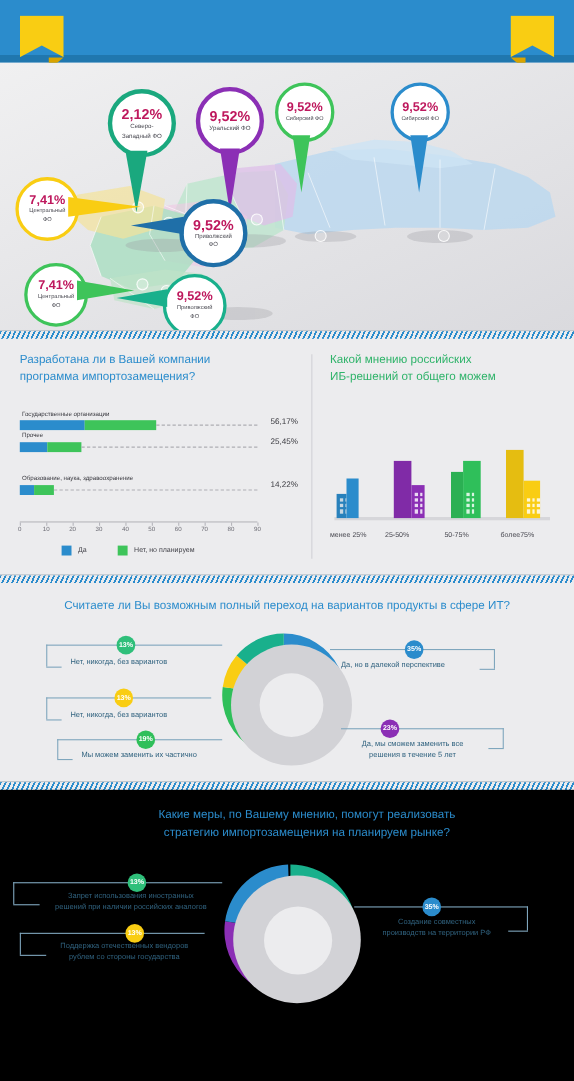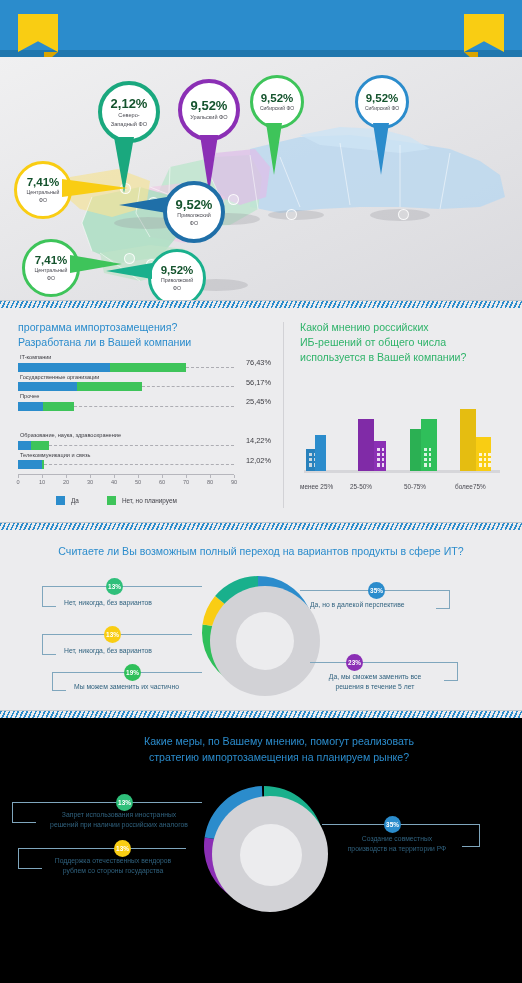--- a/index.html
+++ b/index.html
@@ -39,21 +39,21 @@
   
   .map-sec{position:absolute;left:0;top:57px;width:522px;height:243px;
       background:linear-gradient(135deg,#ececed 0%,#e3e3e6 45%,#dcdcdf 100%);overflow:hidden;}
   .map-svg{position:absolute;left:0;top:0;}
 
   .pin{position:absolute;z-index:6;}
   .pin .bubble{
     border-radius:50%;background:#fff;display:flex;flex-direction:column;
     align-items:center;justify-content:center;box-sizing:border-box;text-align:center;
   }
-  .pin .pct{font-weight:bold;color:#14532d;line-height:1;}
+  .pin .pct{font-weight:bold;color:#be185d;line-height:1;}
   .pin .reg{color:#4a4a52;line-height:1.08;margin-top:2px;}
   .pin .stem{position:absolute;width:0;height:0;}
   .dot{position:absolute;width:9px;height:9px;border-radius:50%;border:1.4px solid rgba(255,255,255,.85);
        background:rgba(255,255,255,.25);z-index:5;}
 
   
   .stripe{position:absolute;left:0;width:522px;height:8px;
     background:repeating-linear-gradient(115deg,#2b8ccc 0 1.6px,transparent 1.6px 4px);
     border-top:1px solid #bfc6cd;border-bottom:1px solid #bfc6cd;background-color:#ececee;}
 
@@ -245,28 +245,27 @@
       <div class="stem" style="left:-42px;top:14px;border-top:8px solid transparent;border-bottom:8px solid transparent;border-right:46px solid #19b08c;"></div>
     </div>
   </div>
 
   <div class="stripe" style="top:300px;"></div>
 
   <div class="sec2">
     <div class="vdiv"></div>
 
     <div style="position:absolute;left:18px;top:12px;">
+      <div class="q-title q-blue">Разработана ли в Вашей компании</div>
       <div class="q-title q-blue">программа импортозамещения?</div>
-      <div class="q-title q-blue">Разработана ли в Вашей компании</div>
     </div>
 
     <div style="position:absolute;left:300px;top:12px;">
       <div class="q-title q-green">Какой мнению российских</div>
-      <div class="q-title q-green">ИБ-решений от общего числа</div>
-      <div class="q-title q-green">используется в Вашей компании?</div>
+      <div class="q-title q-green">ИБ-решений от общего можем</div>
     </div>
 
     <div class="barchart" id="barchart">
       <div class="axis" id="axis">
           <div class="tick" style="left: 0px;"></div>
           <div class="ticklbl" style="left: 0px;">0</div>
           <div class="tick" style="left: 24px;"></div>
           <div class="ticklbl" style="left: 24px;">10</div>
           <div class="tick" style="left: 48px;"></div>
           <div class="ticklbl" style="left: 48px;">20</div>
@@ -288,29 +287,20 @@
       <div class="legend">
         <div class="lgi">
           <span class="lgsw" style="background:#2b8ccc"></span>
           <span class="lgtx">Да</span>
         </div>
         <div class="lgi">
           <span class="lgsw" style="background:#3ec45a"></span>
           <span class="lgtx">Нет, но планируем</span>
         </div>
       </div>
-    <div class="brow" style="top: 0px;">
-          <div class="blabel">IT-компании</div>
-          <div class="btrack">
-            <div class="bseg yes" style="width: 92.4px; background: rgb(43, 140, 204);"></div>
-            <div class="bseg plan" style="left: 92.4px; width: 75.68px; background: rgb(62, 196, 90);"></div>
-          </div>
-          <div class="bdash" style="left: 168.08px; width: 47.92px;"></div>
-          <div class="bval">76,43%</div>
-        </div>
         <div class="brow" style="top: 19.5px;">
           <div class="blabel">Государственные организации</div>
           <div class="btrack">
             <div class="bseg yes" style="width: 59.4px; background: rgb(43, 140, 204);"></div>
             <div class="bseg plan" style="left: 59.4px; width: 64.24px; background: rgb(62, 196, 90);"></div>
           </div>
           <div class="bdash" style="left: 123.64px; width: 92.36px;"></div>
           <div class="bval">56,17%</div>
         </div>
         <div class="brow" style="top: 39px;">
@@ -323,29 +313,20 @@
           <div class="bval">25,45%</div>
         </div>
         <div class="brow" style="top: 78px;">
           <div class="blabel">Образование, наука, здравоохранение</div>
           <div class="btrack">
             <div class="bseg yes" style="width: 13.2px; background: rgb(43, 140, 204);"></div>
             <div class="bseg plan" style="left: 13.2px; width: 18.04px; background: rgb(62, 196, 90);"></div>
           </div>
           <div class="bdash" style="left: 31.24px; width: 184.76px;"></div>
           <div class="bval">14,22%</div>
-        </div>
-        <div class="brow" style="top: 97.5px;">
-          <div class="blabel">Телекоммуникации и связь</div>
-          <div class="btrack">
-            <div class="bseg yes" style="width: 24.2px; background: rgb(43, 140, 204);"></div>
-            <div class="bseg plan" style="left: 24.2px; width: 2.2px; background: rgb(62, 196, 90);"></div>
-          </div>
-          <div class="bdash" style="left: 26.4px; width: 189.6px;"></div>
-          <div class="bval">12,02%</div>
         </div>
       </div>
 
     <div class="city" id="city">
       <div class="cityline"></div>
     <div class="bgrp" style="left: 6px; height: 52px; width: 40px;">
           <div class="bld" style="left: 0px; width: 9px; height: 22px; background: rgb(43, 140, 204); filter: brightness(0.92);">
             <div class="win" style="width: 2.6px; height: 3.2px; left: 3px; bottom: 4px;"></div>
             <div class="win" style="width: 2.6px; height: 3.2px; left: 7.5px; bottom: 4px;"></div>
             <div class="win" style="width: 2.6px; height: 3.2px; left: 3px; bottom: 9.2px;"></div>

